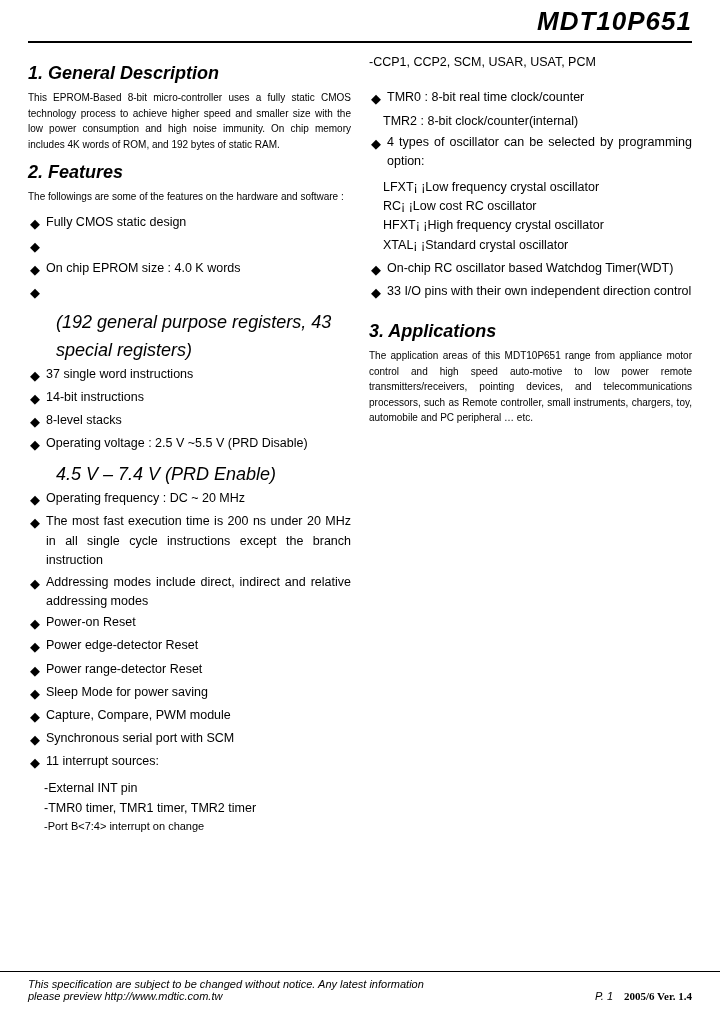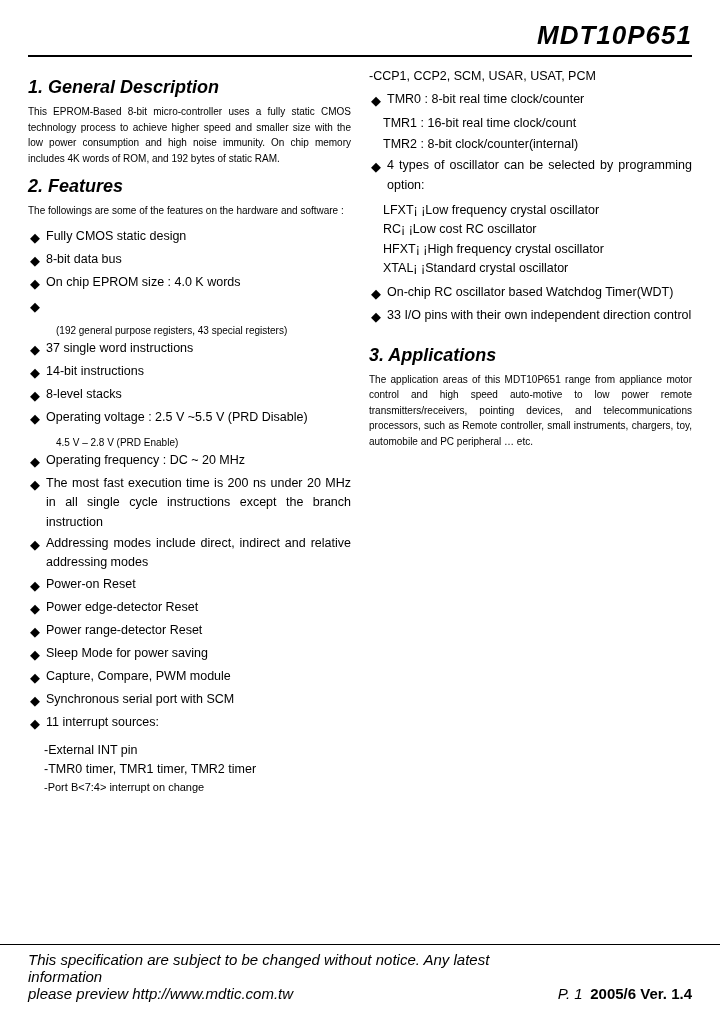--- a/index.html
+++ b/index.html
@@ -8,21 +8,21 @@
       min-height: 1012px;
       background: #fff;
       font-family: Arial, Helvetica, sans-serif;
       font-size: 13px;
       color: #000;
       position: relative;
     }
     .page {
       width: 720px;
       min-height: 1012px;
-      padding: 20px 28px 60px 28px;
+      padding: 6px 28px 60px 28px;
       position: relative;
     }
     .title-bar {
       display: flex;
       justify-content: flex-end;
       margin-bottom: 4px;
     }
     .doc-title {
       font-size: 26px;
       font-weight: bold;
@@ -85,50 +85,52 @@
     .bullet-list li .text {
       flex: 1;
     }
     .sub-list {
       list-style: none;
       padding: 0;
       margin: 0 0 0 16px;
     }
     .indent-block {
       margin-left: 28px;
-      font-size: 10px;
+      font-size: 18px;
       line-height: 1.55;
+      font-style: italic;
     }
     .bottom-bar {
       position: absolute;
       bottom: 0;
       left: 0;
       right: 0;
       padding: 6px 28px 10px 28px;
       border-top: 1.5px solid #000;
     }
     .bottom-content {
       display: flex;
       justify-content: space-between;
       align-items: flex-end;
-      font-size: 15px;
+      font-size: 11px;
       font-style: italic;
     }
     .bottom-left {
       flex: 1;
       font-style: italic;
     }
     .bottom-center {
       text-align: center;
       min-width: 40px;
     }
     .bottom-right {
       text-align: right;
       font-style: normal;
       font-weight: bold;
+      font-family: Liberation Serif, serif;
     }
   </style>
 </head>
 <body>
 
 <div class="page">
 
   <div class="title-bar">
     <span class="doc-title">MDT10P651</span>
   </div>
@@ -144,21 +146,20 @@
       <h2>2. Features</h2>
       <p>The followings are some of the features on the hardware and software :</p>
 
       <ul class="bullet-list">
         <li>
           <span class="diamond">◆</span>
           <span class="text">Fully CMOS static design</span>
         </li>
         <li>
           <span class="diamond">◆</span>
-          <span class="text">8-bit data bus</span>
         </li>
         <li>
           <span class="diamond">◆</span>
           <span class="text">On chip EPROM size : 4.0 K words</span>
         </li>
         <li>
           <span class="diamond">◆</span>
         </li>
       </ul>
       <div class="indent-block">(192 general purpose registers, 43 special registers)</div>
@@ -173,21 +174,21 @@
         </li>
         <li>
           <span class="diamond">◆</span>
           <span class="text">8-level stacks</span>
         </li>
         <li>
           <span class="diamond">◆</span>
           <span class="text">Operating voltage : 2.5 V ~5.5 V (PRD Disable)</span>
         </li>
       </ul>
-      <div class="indent-block">4.5 V – 2.8 V (PRD Enable)</div>
+      <div class="indent-block">4.5 V – 7.4 V (PRD Enable)</div>
       <ul class="bullet-list">
         <li>
           <span class="diamond">◆</span>
           <span class="text">Operating frequency : DC ~ 20 MHz</span>
         </li>
         <li>
           <span class="diamond">◆</span>
           <span class="text">The most fast execution time is 200 ns under 20 MHz in all single cycle instructions except the branch instruction</span>
         </li>
         <li>
@@ -225,29 +226,26 @@
       </ul>
       <div class="sub-list">
         <div style="font-size:12.5px;line-height:1.55;">-External INT pin</div>
         <div style="font-size:12.5px;line-height:1.55;">-TMR0 timer, TMR1 timer, TMR2 timer</div>
         <div style="font-size:11px;line-height:1.55;">-Port B&lt;7:4&gt; interrupt on change</div>
       </div>
     </div>
 
     <div class="col-right">
 
-      <div style="font-size:12.5px;line-height:1.55;margin-bottom:4px;">-CCP1, CCP2, SCM, USAR, USAT, PCM</div>
+      <div style="font-size:12.5px;line-height:1.55;margin-bottom:16px;">-CCP1, CCP2, SCM, USAR, USAT, PCM</div>
 
       <ul class="bullet-list">
         <li>
           <span class="diamond">◆</span>
           <span class="text">TMR0 : 8-bit real time clock/counter</span>
-        </li>
-        <li style="padding-left:14px;">
-          <span class="text">TMR1 : 16-bit real time clock/count</span>
         </li>
         <li style="padding-left:14px;">
           <span class="text">TMR2 : 8-bit clock/counter(internal)</span>
         </li>
         <li>
           <span class="diamond">◆</span>
           <span class="text">4 types of oscillator can be selected by programming option:</span>
         </li>
       </ul>
       <div style="font-size:12.5px;line-height:1.55;margin-left:14px;">

